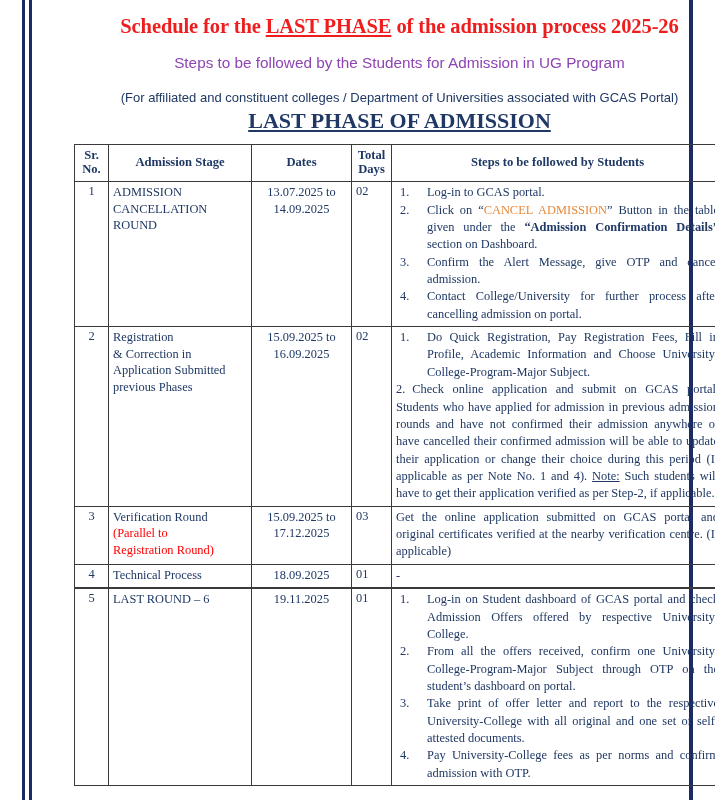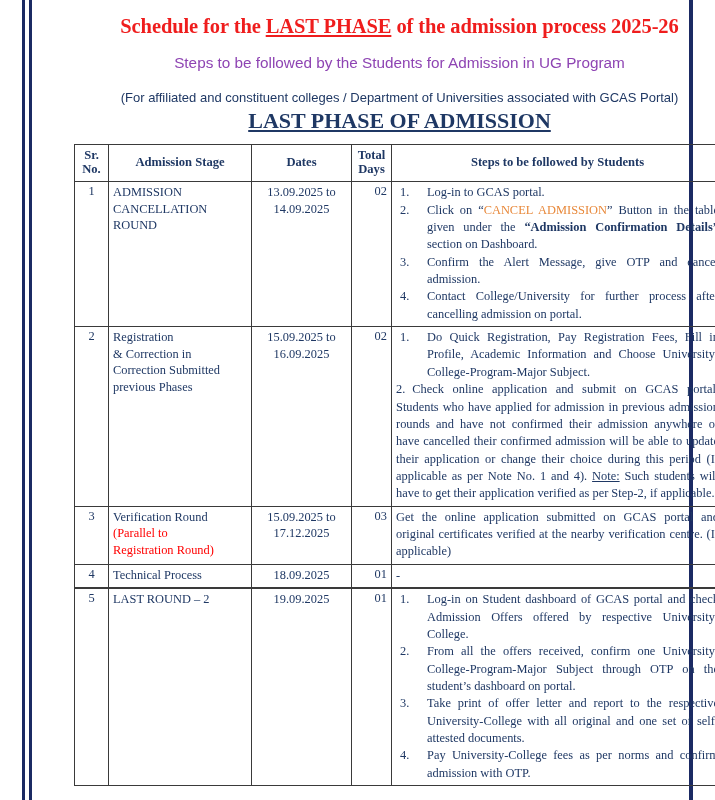--- a/index.html
+++ b/index.html
@@ -112,21 +112,21 @@
   
   col.c-sr    { width: 34px; }
   col.c-stage { width: 143px; }
   col.c-dates { width: 100px; }
   col.c-days  { width: 40px; }
   col.c-steps { width: 332px; }
 
   td.sr    { text-align: center; }
   td.stage { text-align: left; line-height: 1.34; }
   td.dates { text-align: center; line-height: 1.34; }
-  td.days  { text-align: right; }
+  td.days  { text-align: left; }
   td.steps { text-align: justify; line-height: 1.40; }
 
   td.stage .red-note { color: #ff0000; display: block; }
 
   
   tr.thick-top > td { border-top: 2px solid #3a3a3a; }
 
   
   ol.steps {
     margin: 0;
@@ -206,21 +206,21 @@
     <tbody>
 
       <tr>
         <td class="sr">1</td>
         <td class="stage">
           <span>ADMISSION</span><br>
           <span>CANCELLATION</span><br>
           <span>ROUND</span>
         </td>
         <td class="dates">
-          <span>13.09.2025 to</span><br>
+          <span>13.07.2025 to</span><br>
           <span>14.09.2025</span>
         </td>
         <td class="days">02</td>
         <td class="steps">
           <ol class="steps">
             <li>
               <span class="num">1.</span><span>Log-in to GCAS portal.</span>
             </li>
             <li>
               <span class="num">2.</span><span>Click on “<span class="hl-orange">CANCEL ADMISSION</span>” Button in the table given under the <span class="bold">“Admission Confirmation Details”</span> section on Dashboard.</span>
@@ -233,21 +233,21 @@
             </li>
           </ol>
         </td>
       </tr>
 
       <tr>
         <td class="sr">2</td>
         <td class="stage">
           <span>Registration</span><br>
           <span>&amp; Correction in</span><br>
-          <span>Correction Submitted</span><br>
+          <span>Application Submitted</span><br>
           <span>previous Phases</span>
         </td>
         <td class="dates">
           <span>15.09.2025 to</span><br>
           <span>16.09.2025</span>
         </td>
         <td class="days">02</td>
         <td class="steps">
           <ol class="steps">
             <li>
@@ -287,24 +287,24 @@
         </td>
         <td class="days">01</td>
         <td class="steps">
           <div class="plain-steps">-</div>
         </td>
       </tr>
 
       <tr class="thick-top">
         <td class="sr">5</td>
         <td class="stage">
-          <span>LAST ROUND – 2</span>
-        </td>
-        <td class="dates">
-          <span>19.09.2025</span>
+          <span>LAST ROUND – 6</span>
+        </td>
+        <td class="dates">
+          <span>19.11.2025</span>
         </td>
         <td class="days">01</td>
         <td class="steps">
           <ol class="steps">
             <li>
               <span class="num">1.</span><span>Log-in on Student dashboard of GCAS portal and check Admission Offers offered by respective University-College.</span>
             </li>
             <li>
               <span class="num">2.</span><span>From all the offers received, confirm one University-College-Program-Major Subject through OTP on the student’s dashboard on portal.</span>
             </li>

